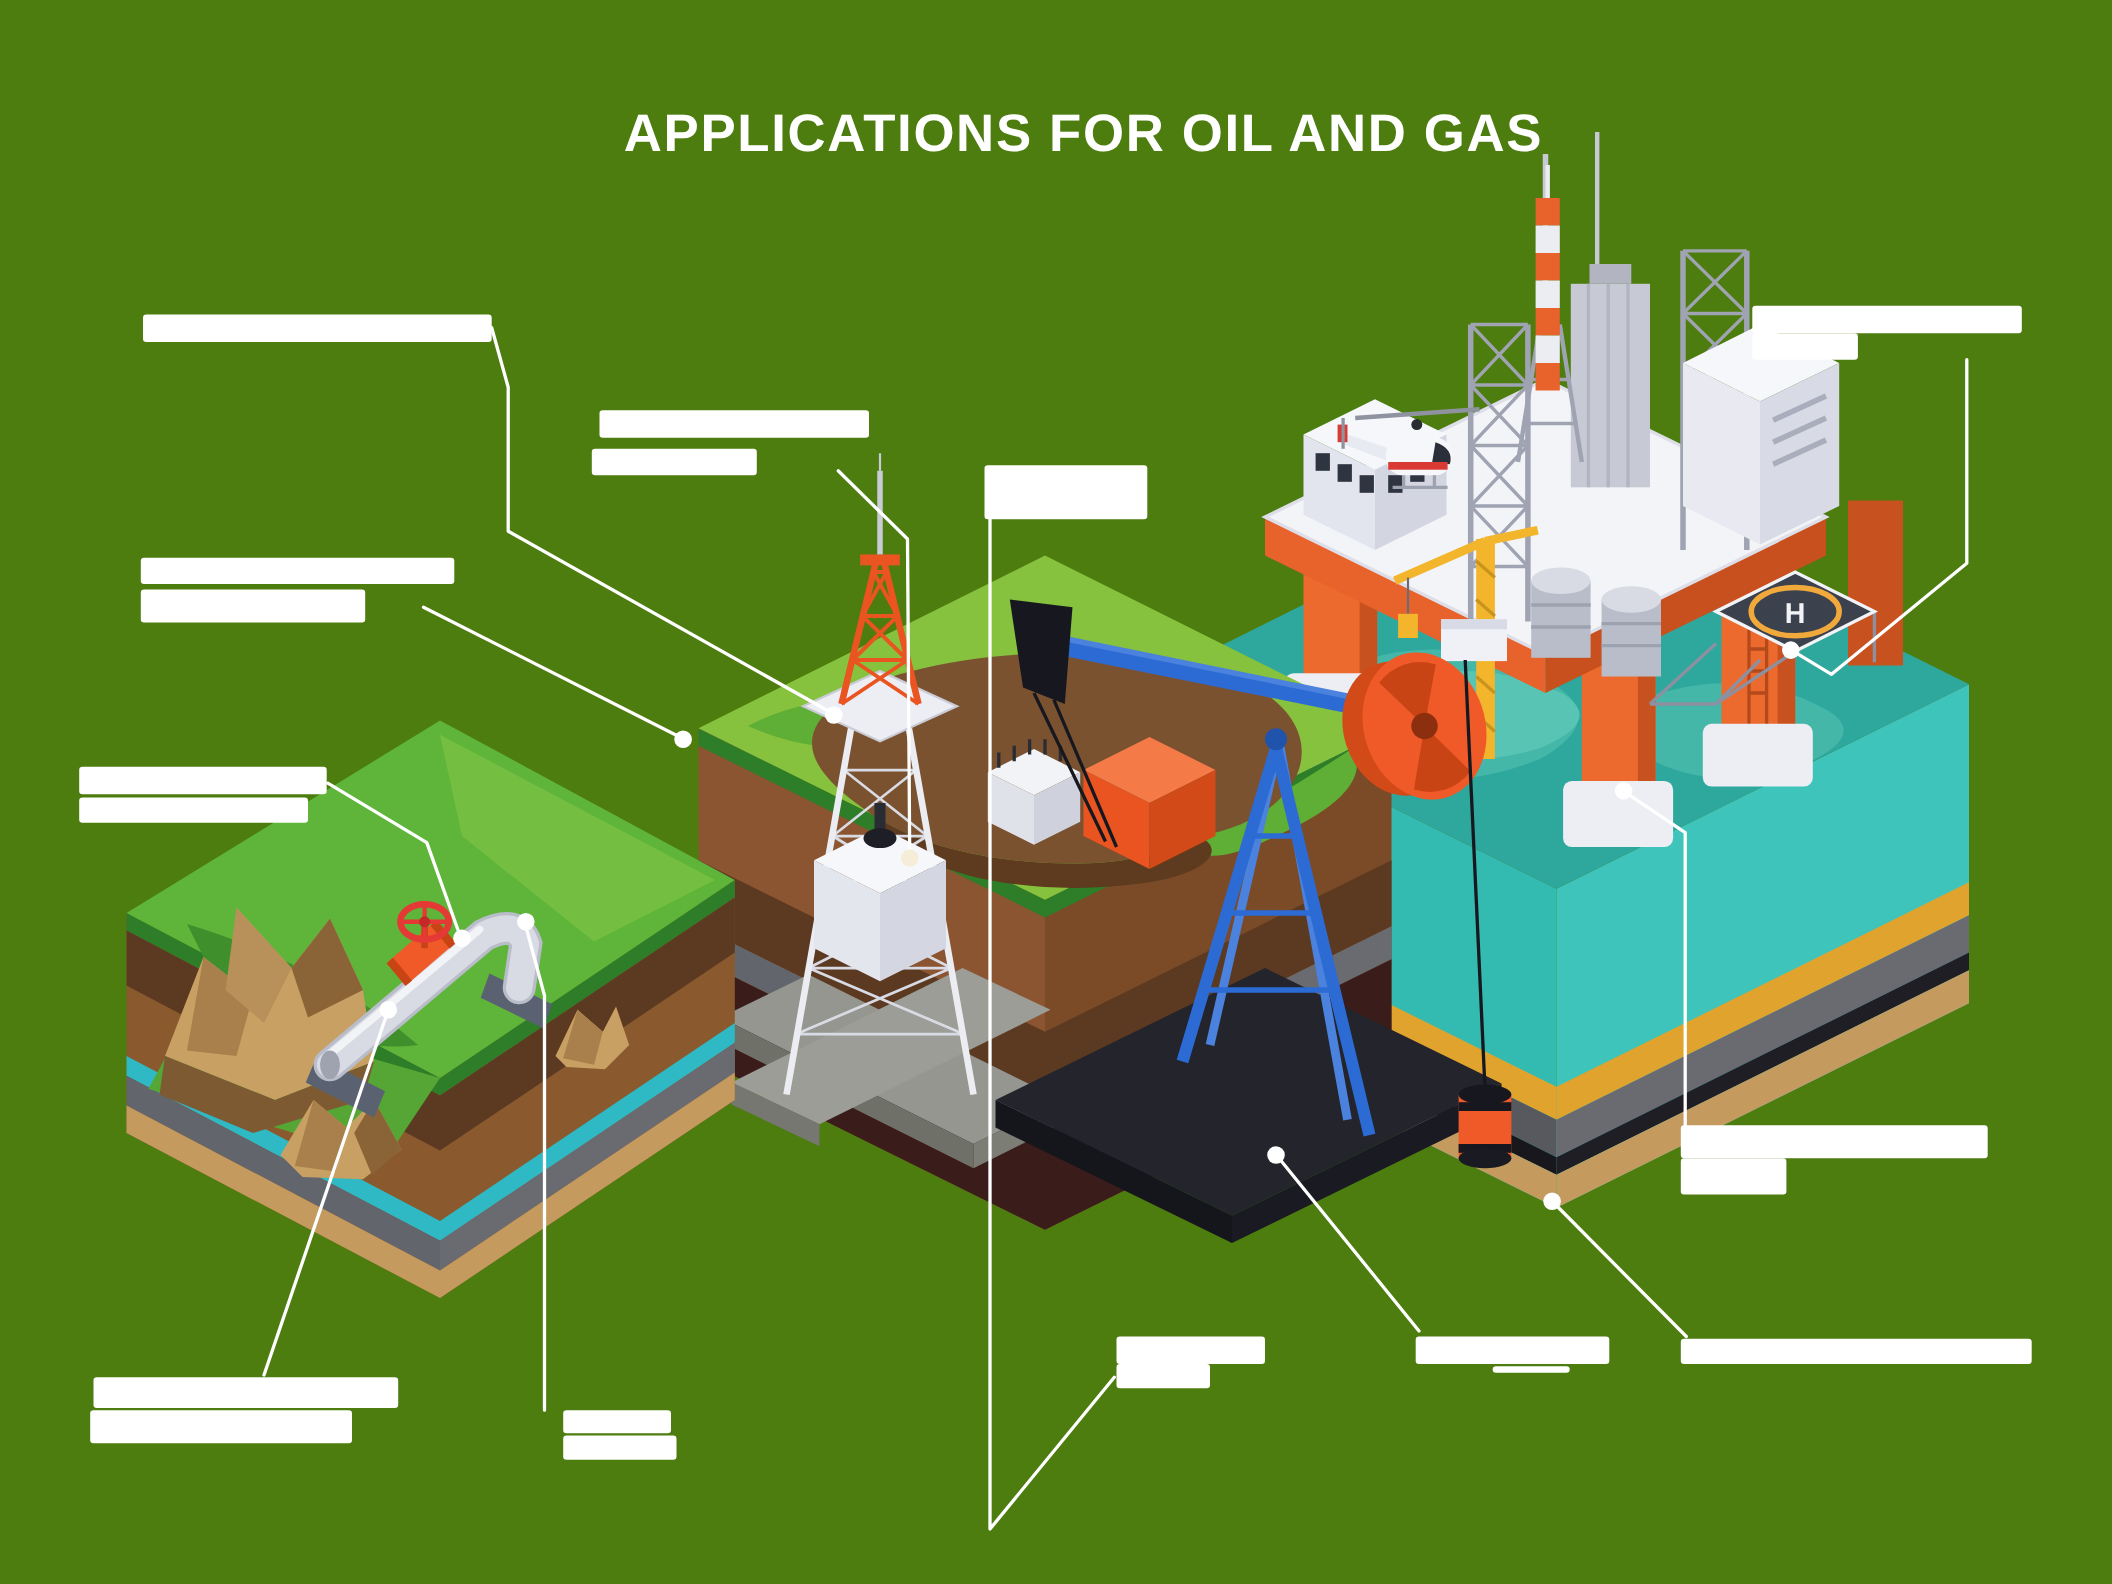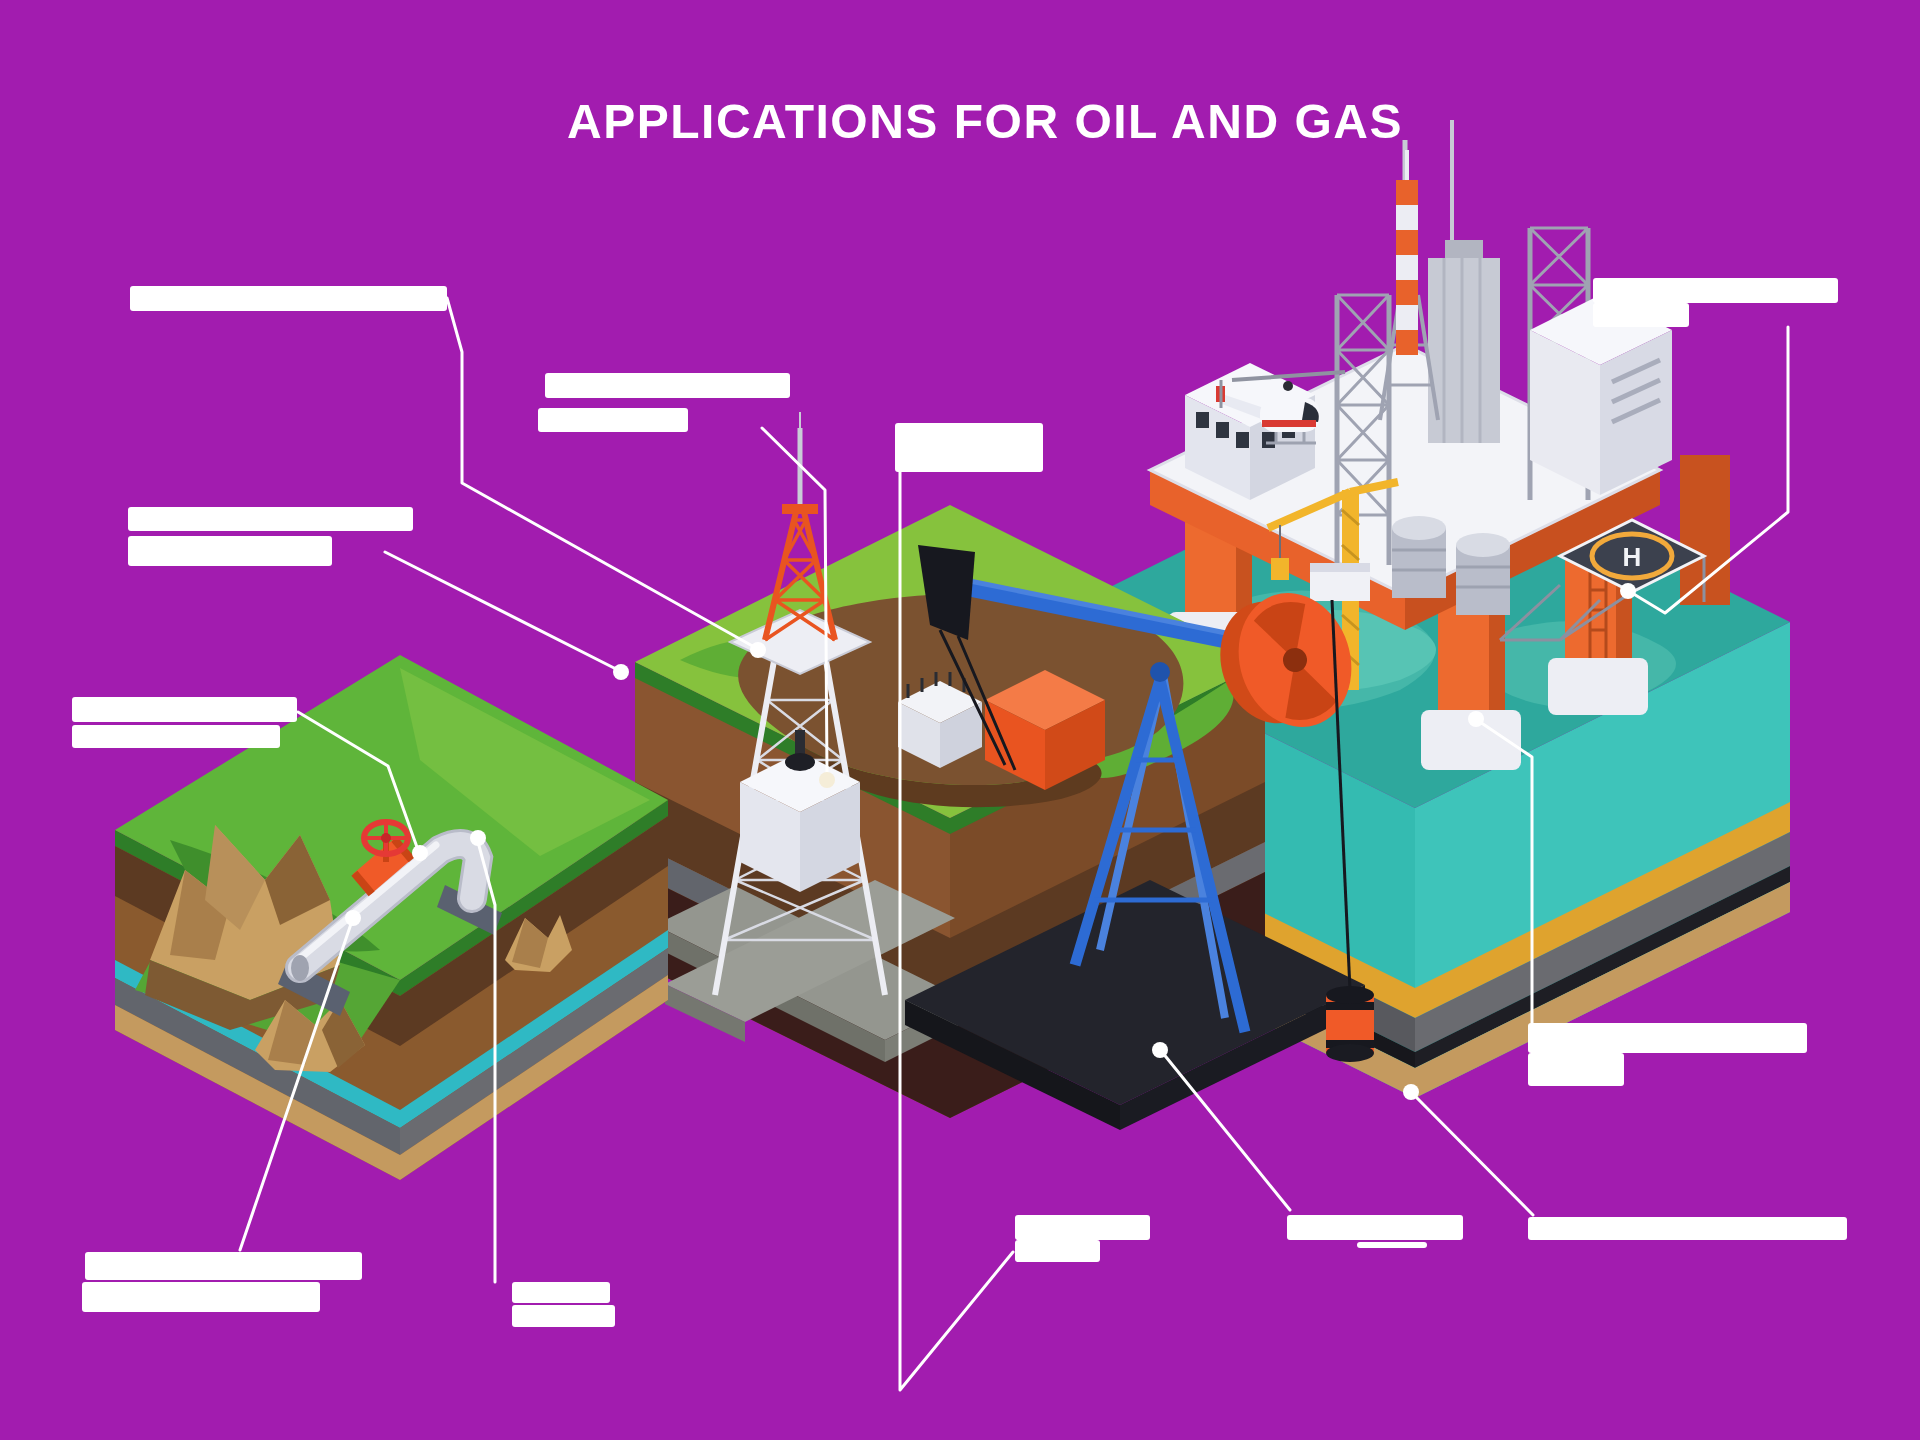--- a/index.html
+++ b/index.html
@@ -1,16 +1,16 @@
 <!DOCTYPE html>
 <html><head>
 <meta charset="utf-8">
 <style>
   html,body{margin:0;padding:0;background:#000;}
-  #stage{position:relative;width:1920px;height:1440px;background:#a21caf;overflow:hidden;
+  #stage{position:relative;width:1920px;height:1440px;background:#4d7c0f;overflow:hidden;
          font-family:"Liberation Sans",sans-serif;}
   #title{position:absolute;top:94px;left:985px;transform:translateX(-50%);
          color:#fff;font-size:48px;font-weight:bold;letter-spacing:1.5px;white-space:nowrap;}
   #scene{position:absolute;left:0;top:0;}
   #labels-layer{position:absolute;left:0;top:0;width:1920px;height:1440px;pointer-events:none;}
   .label-line{position:absolute;background:#fff;border-radius:3px;}
   .connector{fill:none;stroke:#fff;stroke-width:3;stroke-linejoin:round;stroke-linecap:round;}
 </style>
 </head>
 <body>

